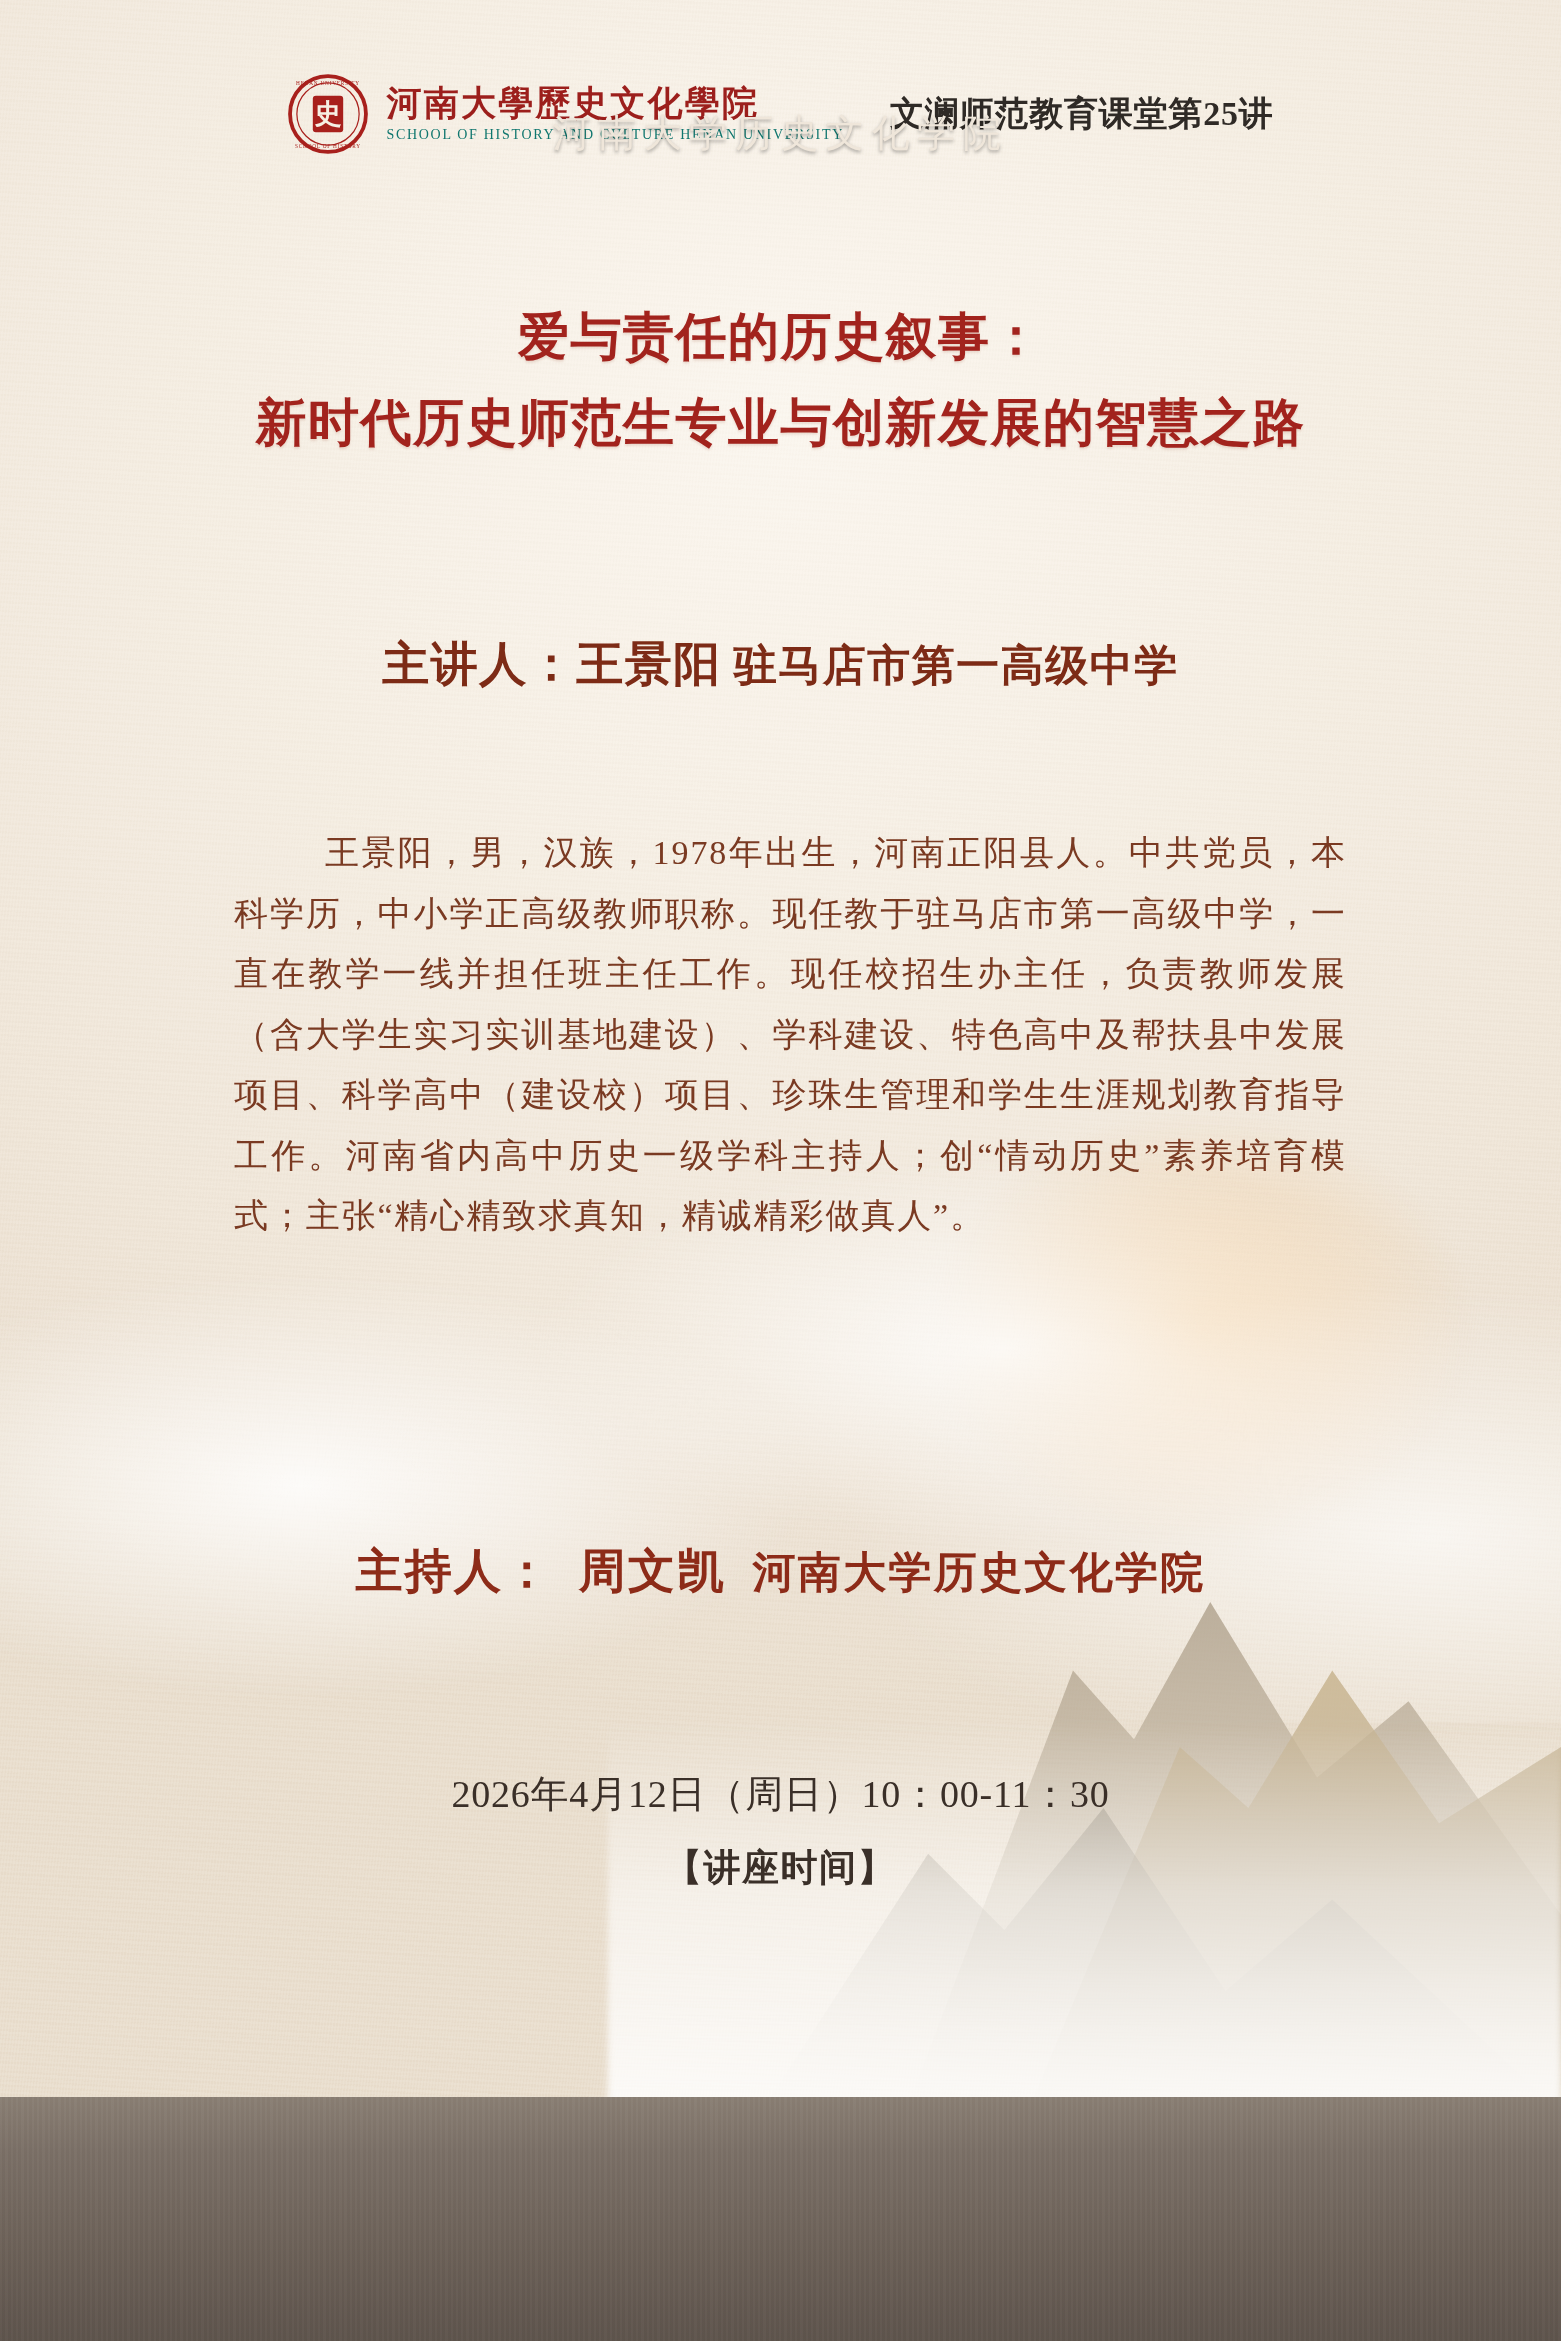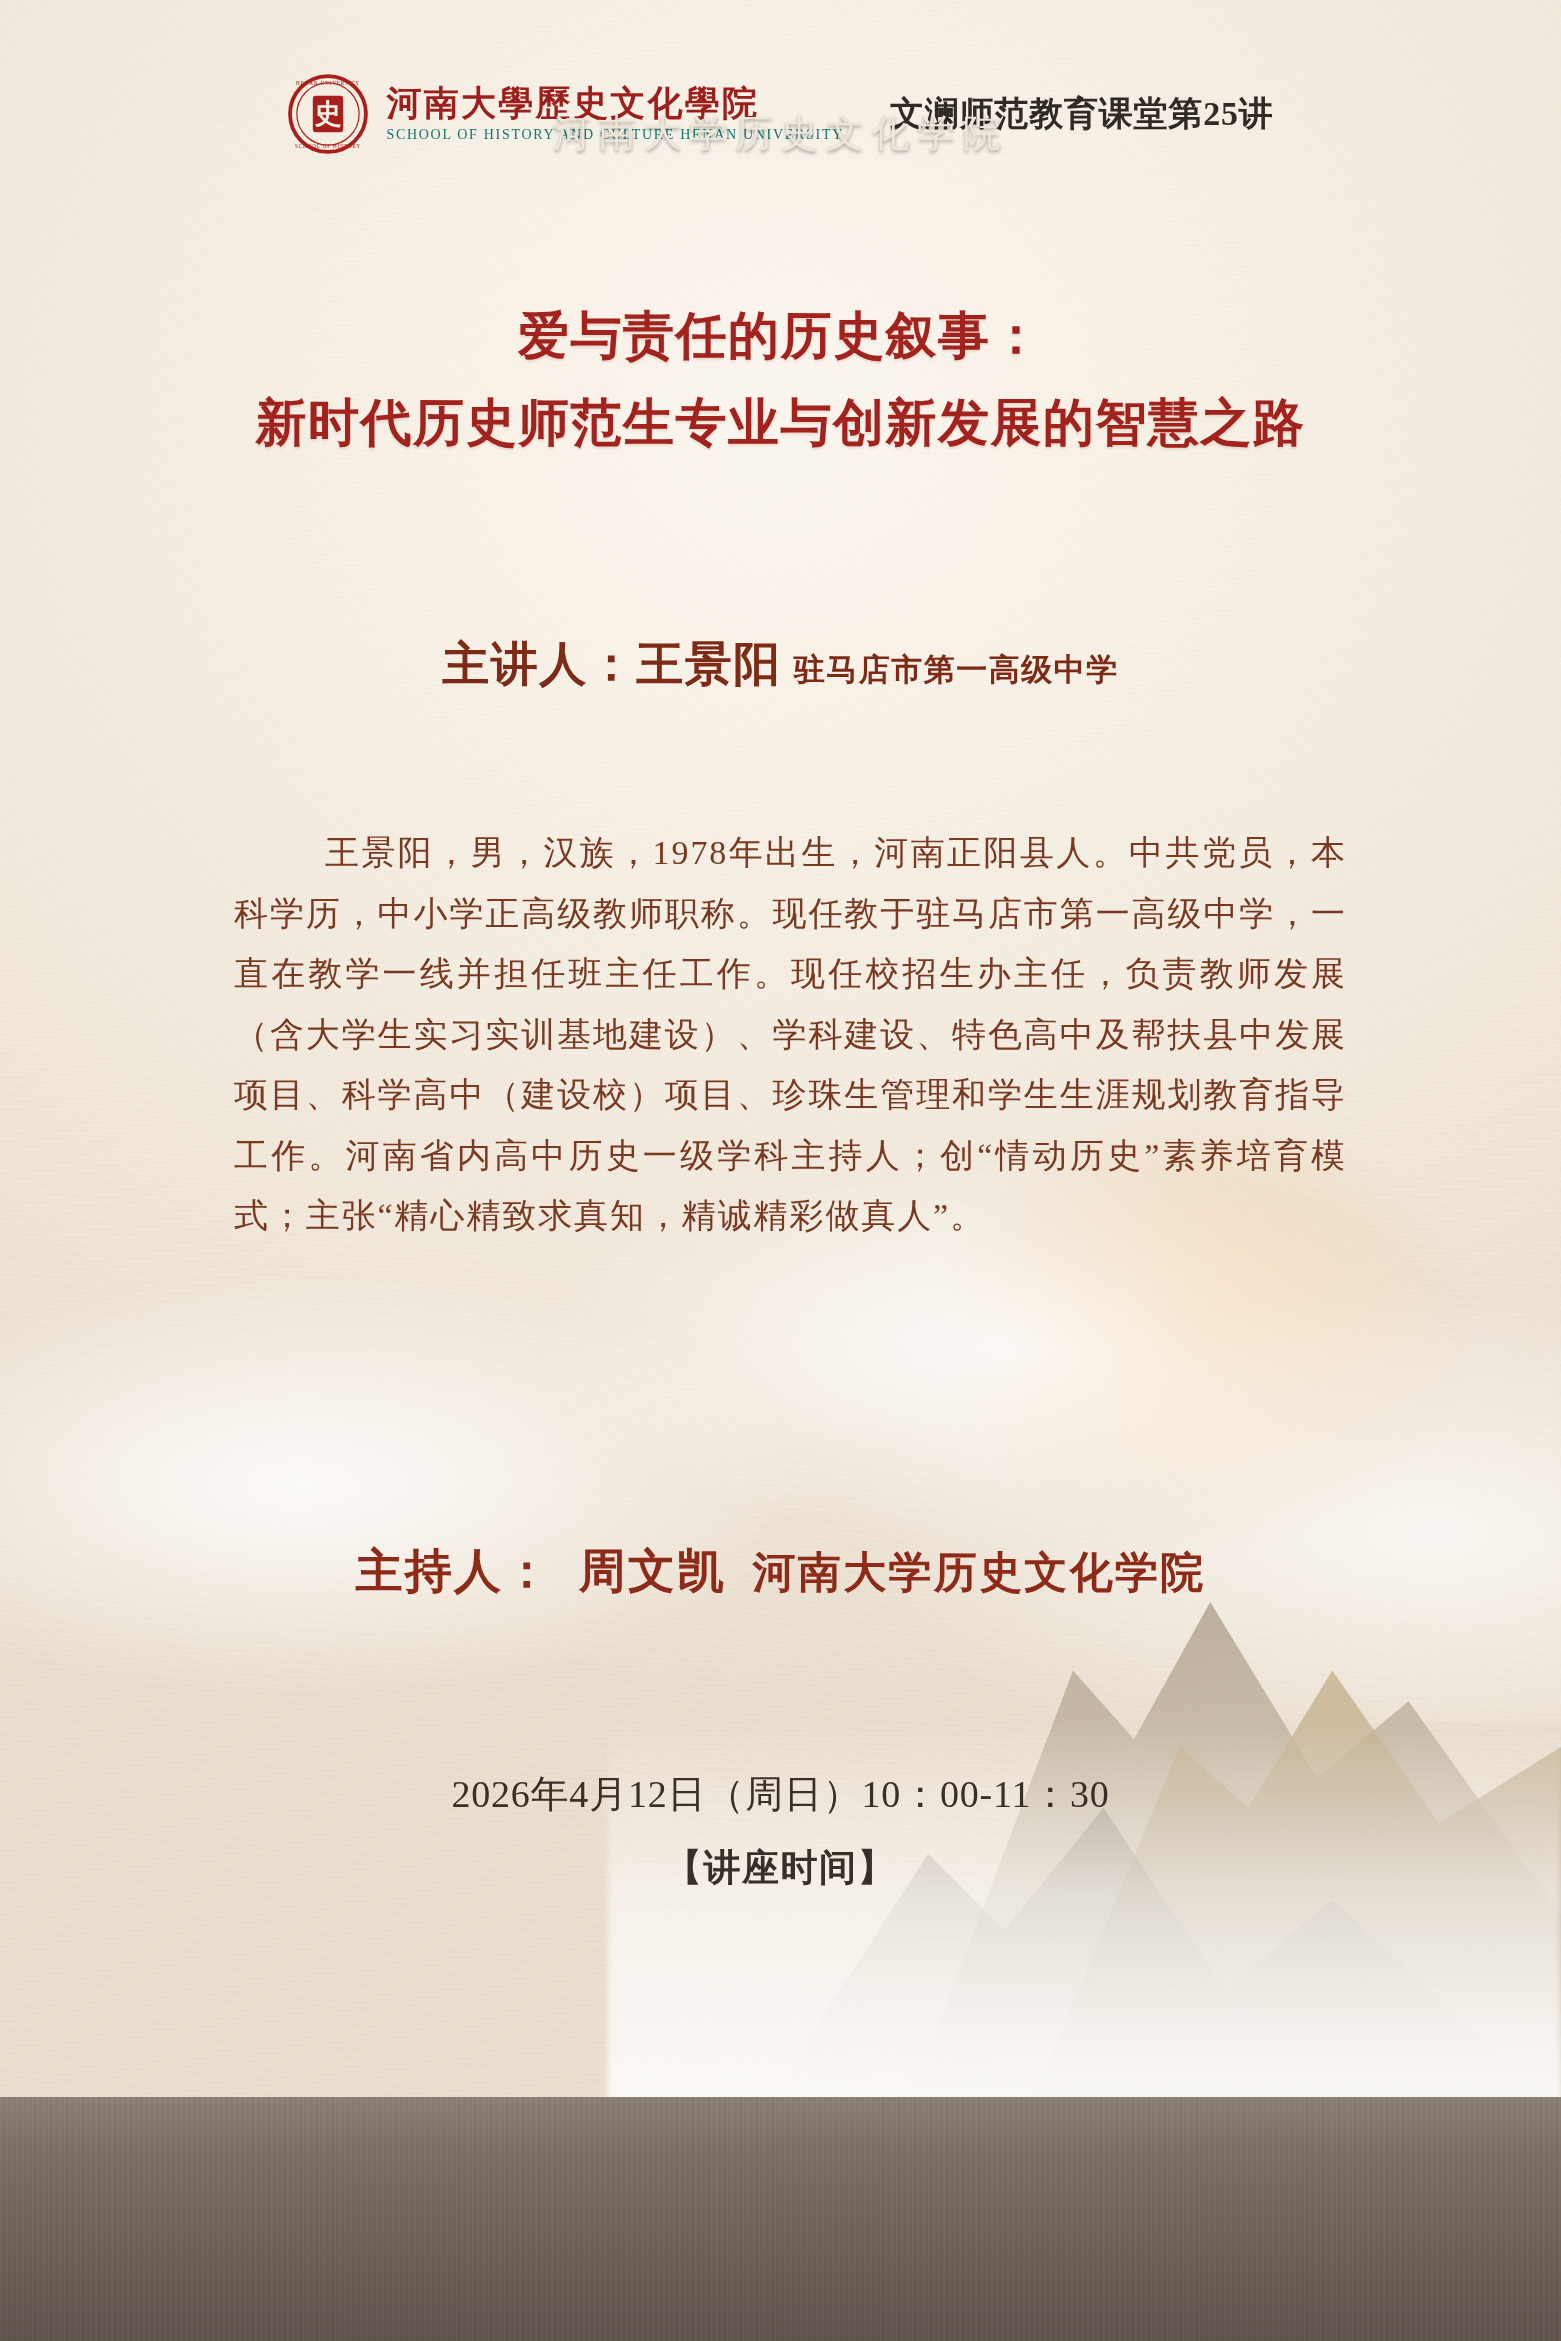--- a/index.html
+++ b/index.html
@@ -145,41 +145,41 @@
   }
 
   
   .title-block {
     position: absolute;
     top: 305px;
     left: 69px; right: 69px;
     text-align: center;
   }
   .title-line {
-    font-family: Liberation Serif, serif;
+    font-family: Liberation Sans, sans-serif;
     font-weight: 700;
     color: #a2231d;
     letter-spacing: 1.5px;
     text-shadow: 0 1.5px 2.3px rgba(150,70,40,.15);
   }
   .title-line.one { font-size: 51px; line-height: 1.25; }
   .title-line.two { font-size: 51px; line-height: 1.35; margin-top: 20px; }
 
   .speaker {
     position: absolute;
     top: 633px;
     left: 0; right: 0;
     text-align: center;
     font-family: "Liberation Serif", serif;
     font-size: 47px;
     font-weight: 700;
     color: #7d2b16;
     letter-spacing: 1.5px;
   }
-  .speaker .org { font-size: 31px; margin-left: 12.2px; }
+  .speaker .org { font-size: 43px; margin-left: 12.2px; }
 
   
   .bio {
     position: absolute;
     top: 823px;
     left: 234px;
     width: 1113px;
     font-family: "Liberation Serif", serif;
     font-size: 34px;
     line-height: 1.78;

